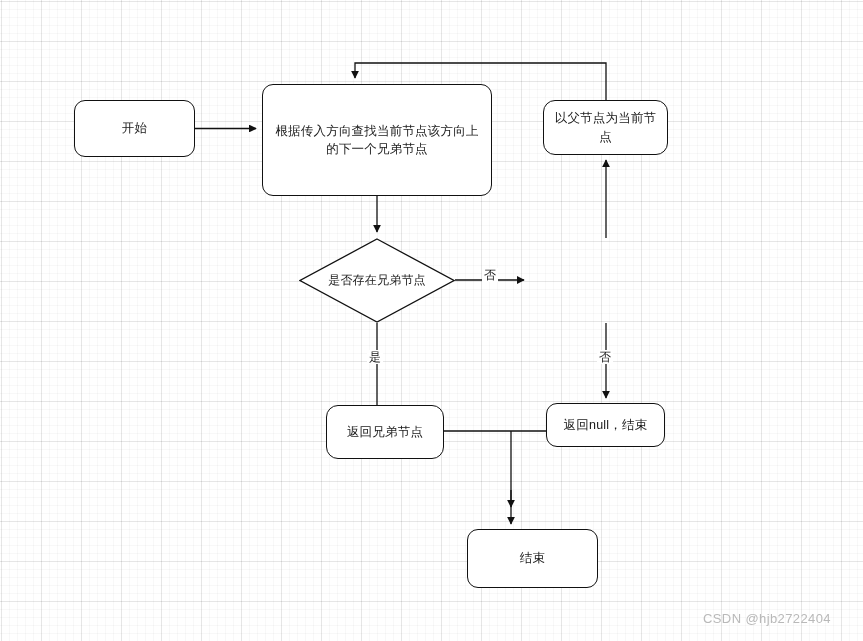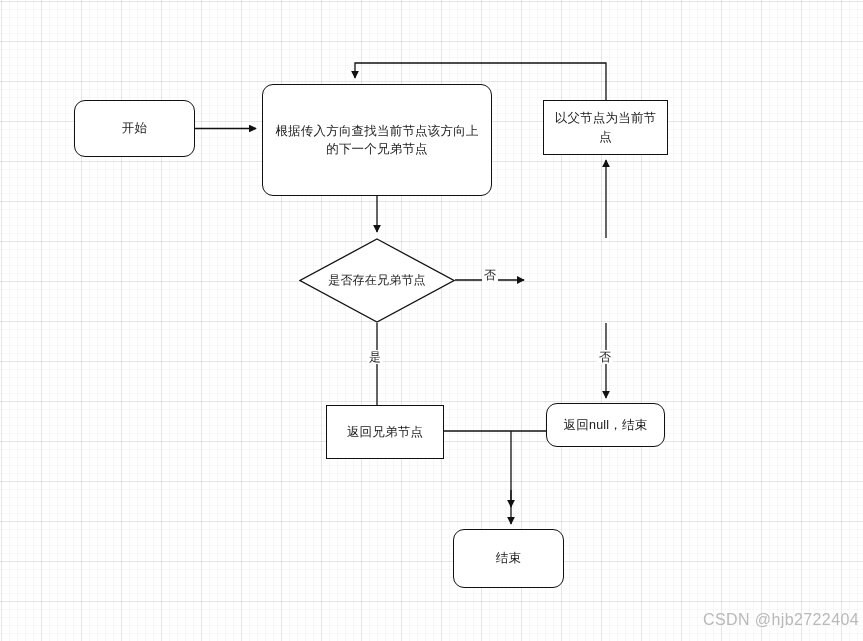--- a/index.html
+++ b/index.html
@@ -39,21 +39,21 @@
     display: flex;
     align-items: center;
     justify-content: center;
     text-align: center;
     color: #1a1a1a;
     font-size: 12.5px;
     line-height: 1.45;
     letter-spacing: 0.2px;
   }
   .node.rounded { border-radius: 11px; }
-  .node.sharp   { border-radius: 0; }
+  .node.sharp   { border-radius: 12px; }
   .node .label { padding: 0 7px; white-space: pre-line; }
 
   .diamond-wrap {
     position: absolute;
     display: flex;
     align-items: center;
     justify-content: center;
   }
   .diamond-shape {
     position: absolute;
@@ -76,21 +76,21 @@
     font-size: 12px;
     color: #1a1a1a;
     background: #ffffff;
     padding: 0 2px;
     line-height: 1.2;
     letter-spacing: 0.2px;
   }
 
   .watermark {
     position: absolute;
-    font-size: 16px;
+    font-size: 13px;
     color: #b9b9b9;
     letter-spacing: 0.4px;
     white-space: nowrap;
   }
 </style>
 </head>
 <body>
 
 <div id="canvas">
 
@@ -157,21 +157,21 @@
 
 
   <div class="node sharp" style="left:326px; top:405px; width:118px; height:54px;">
     <span class="label">返回兄弟节点</span>
   </div>
 
   <div class="node rounded" style="left:546px; top:403px; width:119px; height:44px;">
     <span class="label">返回null，结束</span>
   </div>
 
-  <div class="node rounded" style="left:453px; top:529px; width:111px; height:59px;">
+  <div class="node rounded" style="left:467px; top:529px; width:131px; height:59px;">
     <span class="label">结束</span>
   </div>
 
   <div class="edge-label" style="left:482px; top:268px;">否</div>
 
   <div class="edge-label" style="left:367px; top:350px;">是</div>
 
   <div class="edge-label" style="left:597px; top:350px;">否</div>
 
   <div class="watermark" style="left:703px; top:611px;">CSDN @hjb2722404</div>

